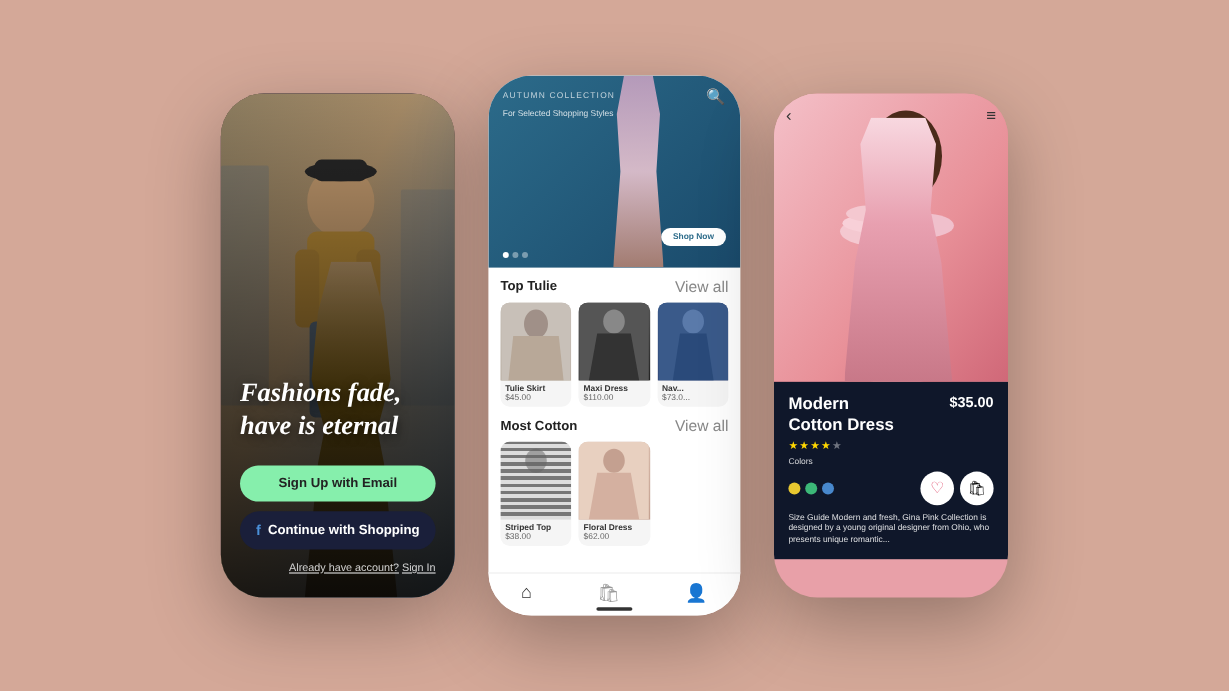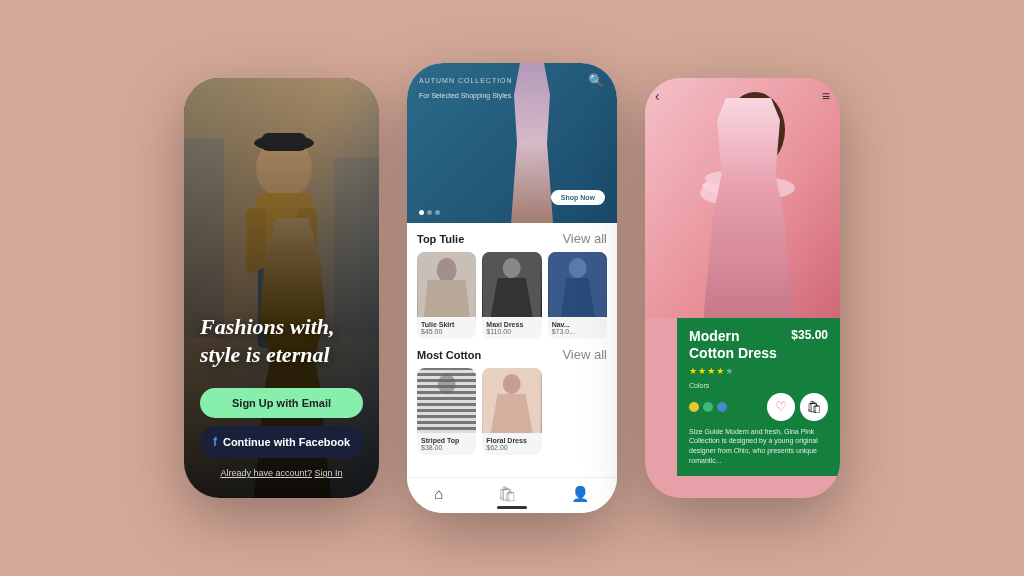--- a/index.html
+++ b/index.html
@@ -109,21 +109,21 @@
       font-weight: 600;
       display: flex;
       align-items: center;
       justify-content: center;
       gap: 6px;
       cursor: pointer;
       width: 100%;
       margin-bottom: 10px;
     }
     .phone1-already {
-      text-align: center;
+      text-align: right;
       color: rgba(255,255,255,0.8);
       font-size: 9px;
     }
     .phone1-already span {
       text-decoration: underline;
       cursor: pointer;
     }
 
     
     .phone2 {
@@ -302,22 +302,21 @@
       position: absolute;
       top: 10px;
       right: 10px;
       color: #333;
       font-size: 14px;
       z-index: 2;
       cursor: pointer;
     }
     .phone3-info {
       padding: 10px 12px;
-      background: #15803d;
-      margin-left: 32px;
+      background: #0f172a;
     }
     .phone3-title-row {
       display: flex;
       justify-content: space-between;
       align-items: flex-start;
       margin-bottom: 4px;
     }
     .phone3-product-name {
       color: white;
       font-size: 14px;
@@ -399,25 +398,25 @@
         <rect x="113" y="130" width="20" height="65" rx="6" fill="#b88a38"></rect>
         <rect x="74" y="190" width="22" height="80" rx="5" fill="#5a6a7a"></rect>
         <rect x="99" y="190" width="22" height="80" rx="5" fill="#5a6a7a"></rect>
 
         <ellipse cx="100" cy="65" rx="30" ry="8" fill="#2a2a2a"></ellipse>
         <rect x="78" y="55" width="44" height="18" rx="6" fill="#2a2a2a"></rect>
       </svg>
     </div>
     <div class="phone1-bg"></div>
     <div class="phone1-content">
-      <div class="phone1-tagline">Fashions with, style is eternal</div>
+      <div class="phone1-tagline">Fashions fade, have is eternal</div>
       <button class="btn-email">Sign Up with Email</button>
       <button class="btn-facebook">
         <span style="font-size:12px;font-weight:800;color:#4a90d9;">f</span>
-        <span>Continue with Facebook</span>
+        <span>Continue with Shopping</span>
       </button>
       <div class="phone1-already">
         <span>Already have account?</span>
         <span style="text-decoration:underline;cursor:pointer;">Sign In</span>
       </div>
     </div>
   </div>
 
   <div class="phone phone2">
     <div class="phone2-header">

